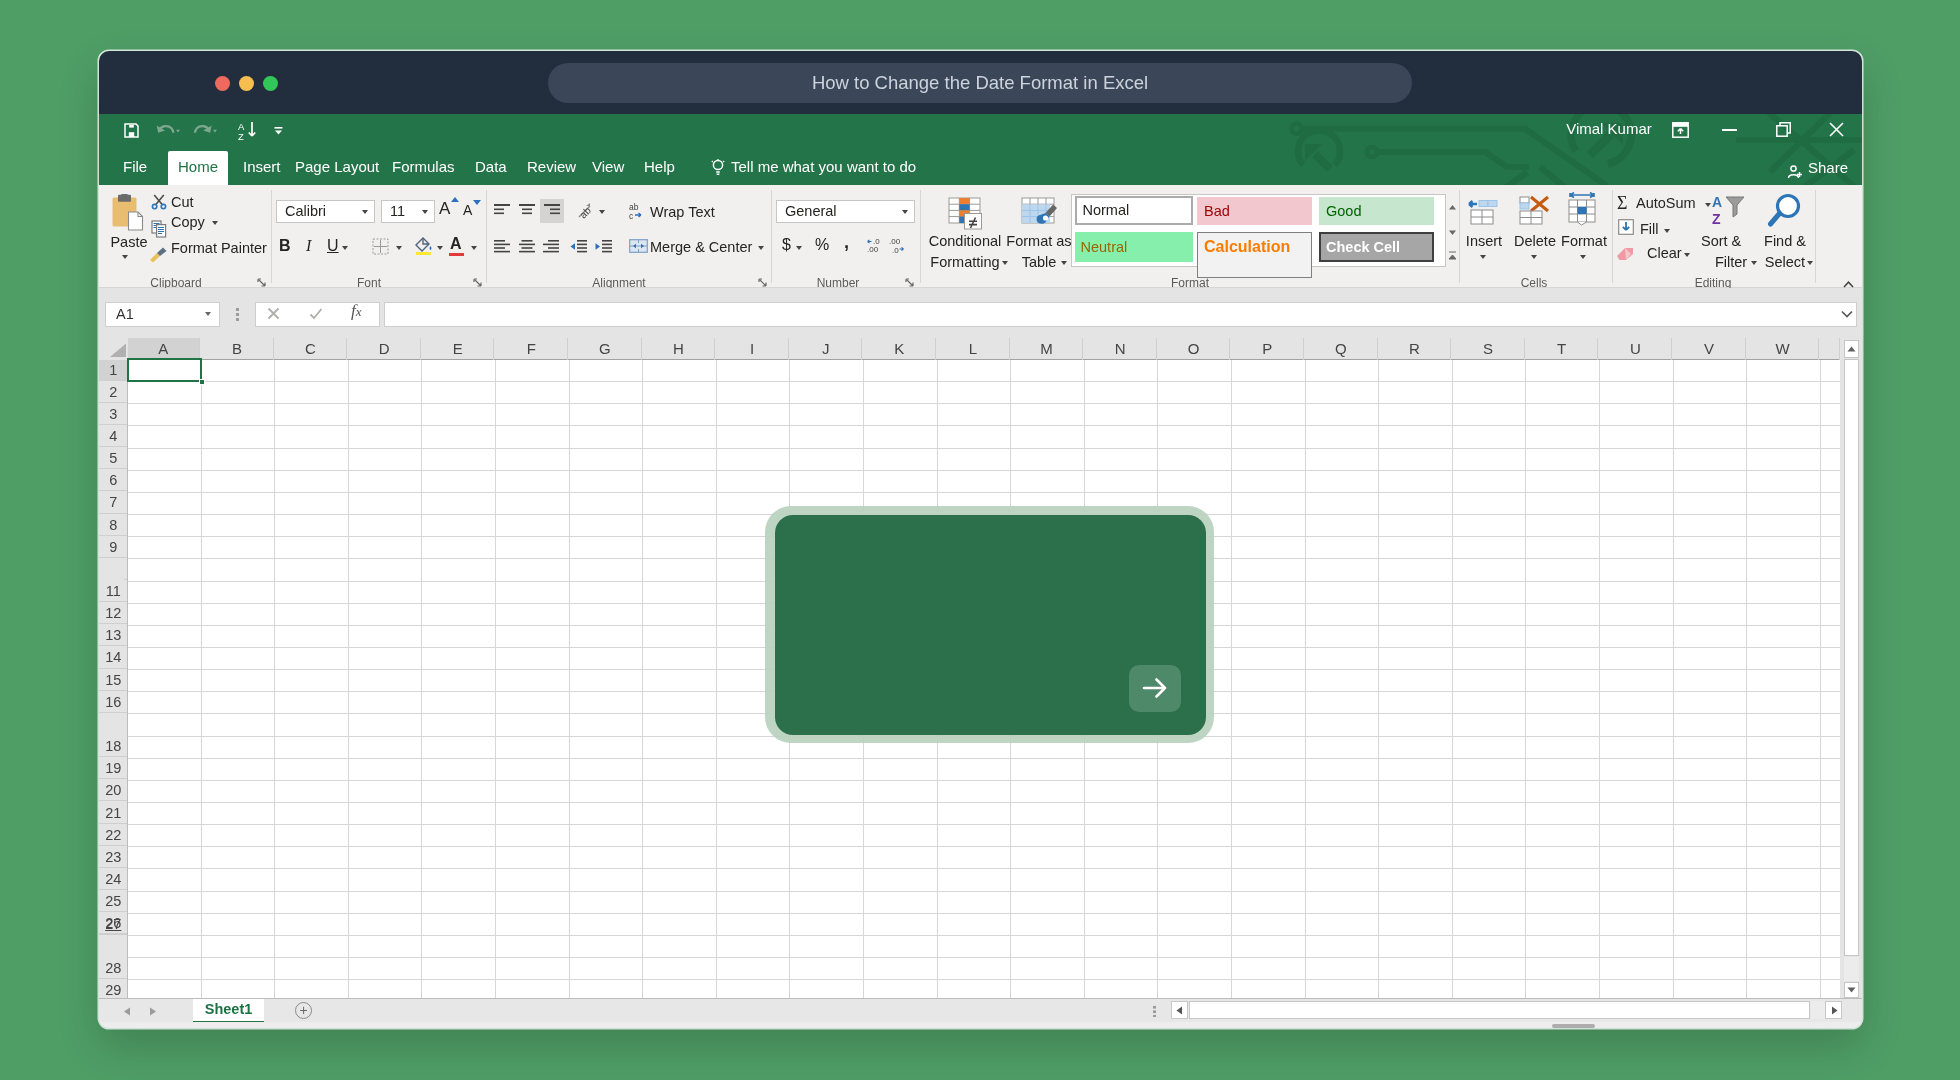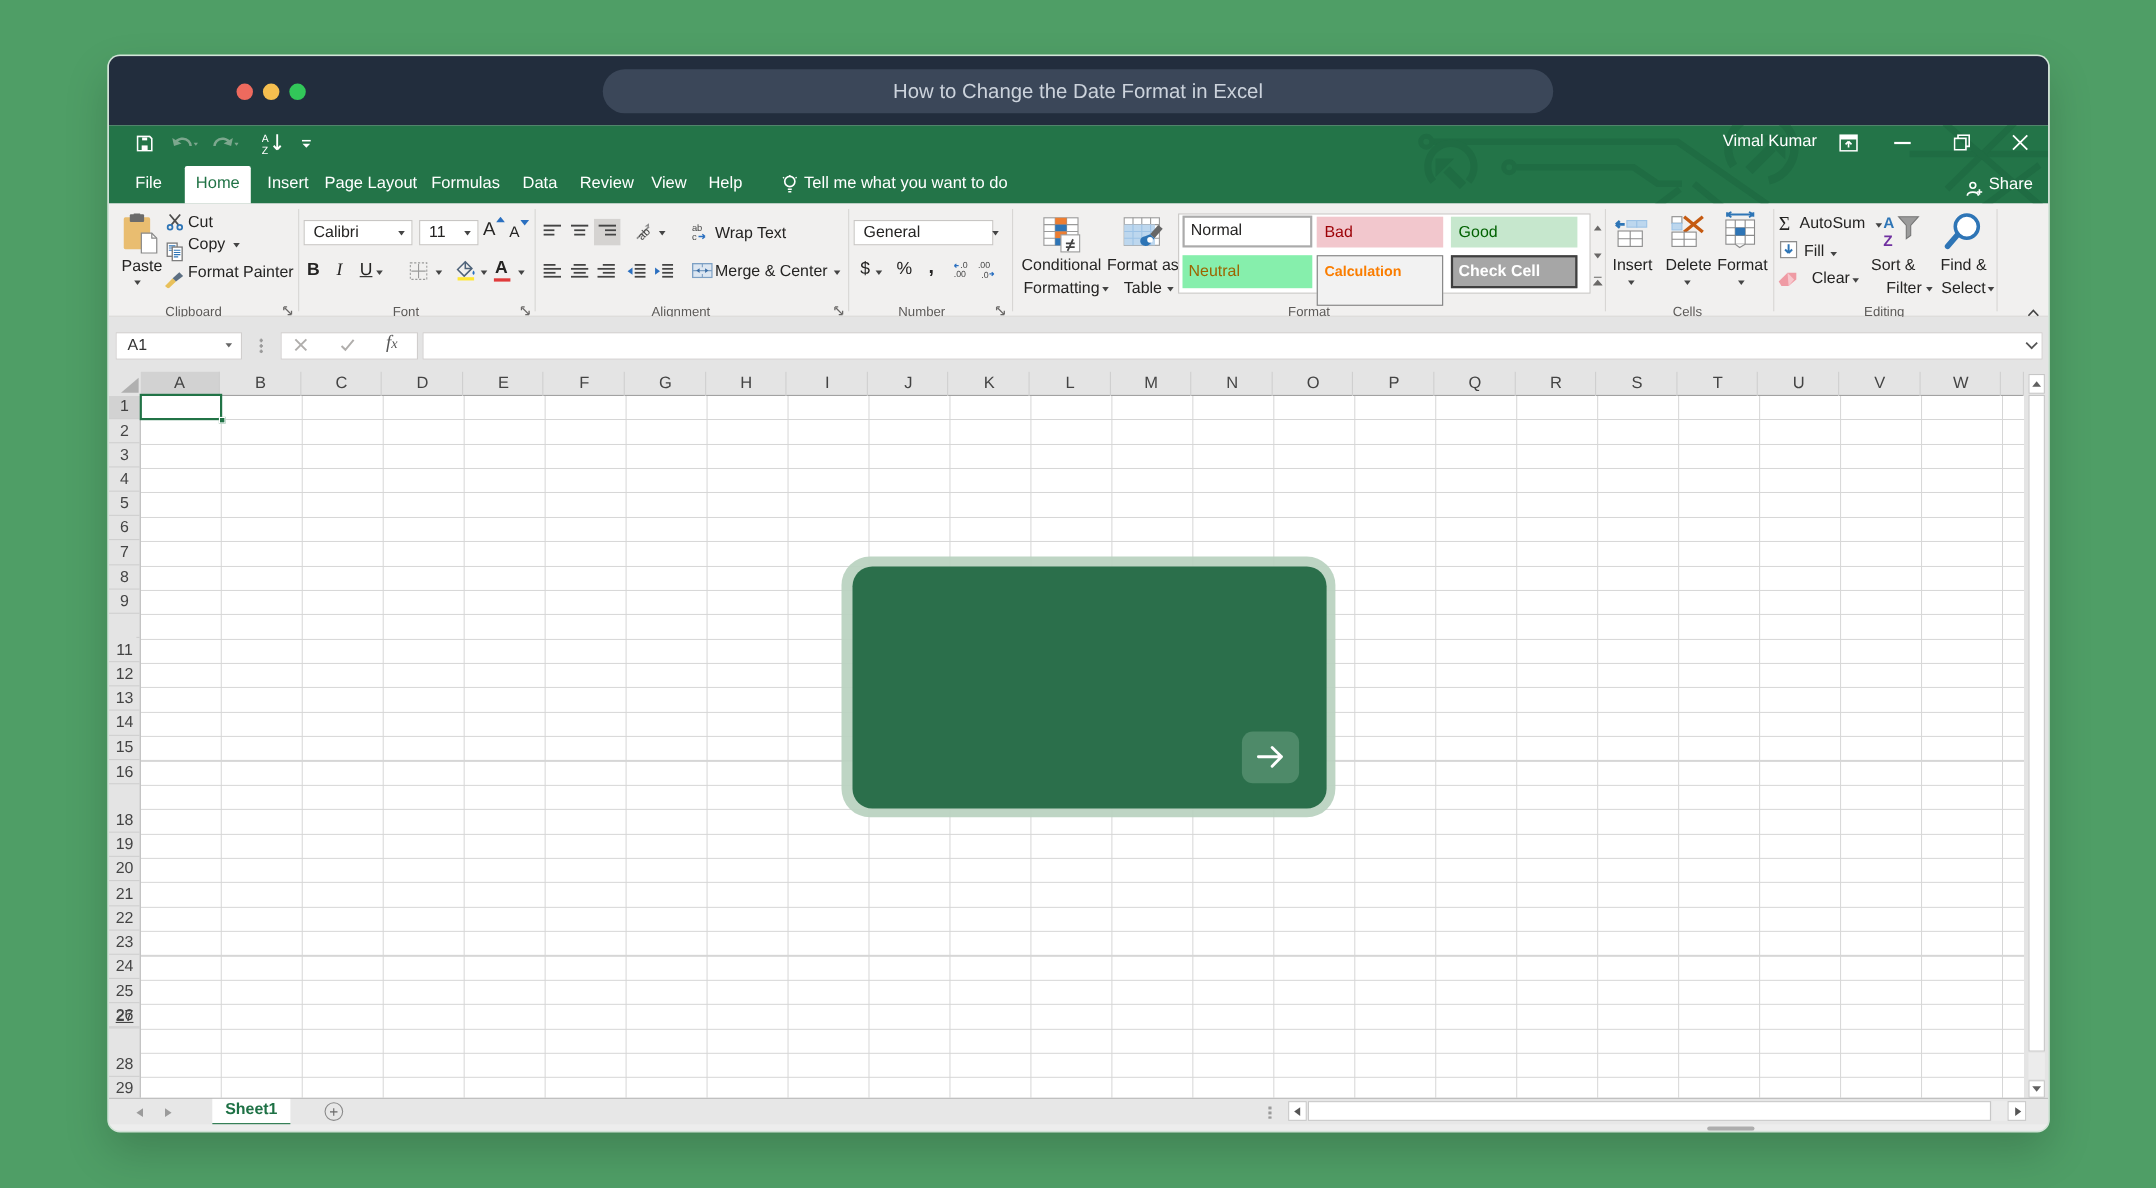--- a/index.html
+++ b/index.html
@@ -289,21 +289,21 @@
         <path d="M4 7 l3 -2.2 v4.4 Z M15 7 l-3 -2.2 v4.4 Z" fill="#3c6ea5"></path>
       </svg>
     <div class="rtxt" style="left:551px;top:54px">Merge &amp; Center</div>
     <div class="dd" style="left:659px;top:61px"></div>
     <div class="glabel" style="left:460px">Alignment</div>
     <svg class="dlaunch" style="left:659px" viewBox="0 0 10 10">
         <path d="M1 1 H4 M1 1 V4 M2 2 L8 8 M8 8 H4.5 M8 8 V4.5" stroke="#6a6867" stroke-width="1.2" fill="none"></path>
       </svg>
     <div class="sep" style="left:672px"></div>
 
-    <div class="cbox" style="left:677px;top:15px;width:127px;padding-left:8px">General</div>
+    <div class="cbox" style="left:677px;top:15px;width:139px;padding-left:8px">General</div>
     <div class="dd" style="left:803px;top:25px"></div>
     <div class="rtxt" style="left:683px;top:51px;font-size:16px">$</div>
     <div class="dd" style="left:697px;top:61px"></div>
     <div class="rtxt" style="left:716px;top:51px;font-size:16px">%</div>
     <div class="rtxt" style="left:745px;top:47px;font-size:18px;font-weight:bold">,</div>
     <svg class="ab" style="left:768px;top:53px;width:18px;height:15px" viewBox="0 0 18 15">
         <text x="0" y="14" font-size="8" fill="#444" font-family="Liberation Sans">.00</text>
         <text x="6" y="6" font-size="8" fill="#444" font-family="Liberation Sans">.0</text>
         <path d="M4.5 3.5 h-4 M0.5 3.5 l2 -1.6 M0.5 3.5 l2 1.6" stroke="#2a6fc0" stroke-width="1.1" fill="none"></path>
       </svg>
@@ -341,21 +341,21 @@
       <circle cx="24.5" cy="21" r="2.6" fill="#fff"></circle>
     </svg>
     <div class="rtxt" style="left:903px;top:48px;width:74px;text-align:center">Format as</div>
     <div class="rtxt" style="left:903px;top:69px;width:74px;text-align:center">Table</div>
     <div class="dd" style="left:962px;top:76px"></div>
     <div class="ab" style="left:972px;top:8.5px;width:375px;height:73px;background:#fff;border:1px solid #c8c6c4"></div>
     <div class="ab" style="left:975.5px;top:11px;width:118px;height:29px;background:#fff;border:2px solid #ababab;font-size:14.5px;line-height:25px;padding-left:6px">Normal</div>
     <div class="ab" style="left:1098px;top:12px;width:115px;height:28px;background:#f2c7cd;color:#9c0006;font-size:14.5px;line-height:28px;padding-left:7px">Bad</div>
     <div class="ab" style="left:1220px;top:12px;width:115px;height:28px;background:#c6e7cd;color:#006100;font-size:14.5px;line-height:28px;padding-left:7px">Good</div>
     <div class="ab" style="left:975.5px;top:47px;width:118px;height:30px;background:#86efac;color:#9c6500;font-size:14.5px;line-height:30px;padding-left:6px">Neutral</div>
-    <div class="ab" style="left:1098px;top:47px;width:115px;height:46px;background:#f2f2f2;border:1px solid #7f7f7f;color:#fa7d00;font-weight:bold;font-size:13px;line-height:28px;padding-left:6px">Calculation</div>
+    <div class="ab" style="left:1098px;top:47px;width:115px;height:46px;background:#f2f2f2;border:1px solid #7f7f7f;color:#fa7d00;font-weight:bold;font-size:16px;line-height:28px;padding-left:6px">Calculation</div>
     <div class="ab" style="left:1220px;top:47px;width:115px;height:30px;background:#a6a6a6;border:2px solid #3f3f3f;color:#fff;font-weight:bold;font-size:14.5px;line-height:26px;padding-left:5px">Check Cell</div>
     <svg class="ab" style="left:1349px;top:12px;width:9px;height:66px" viewBox="0 0 9 66">
         <path d="M4.5 8 l3.5 4.5 h-7 Z" fill="#6a6867"></path>
         <path d="M4.5 38 l3.5 -4.5 h-7 Z" fill="#6a6867"></path>
         <path d="M1 55 h7 M4.5 58 l3.5 4 h-7 Z" stroke="#6a6867" fill="#6a6867"></path>
       </svg>
     <div class="glabel" style="left:1031px">Format</div>
     <div class="sep" style="left:1360px"></div>
 
     <svg class="ab" style="left:1368px;top:10px;width:34px;height:30px" viewBox="0 0 34 30">

